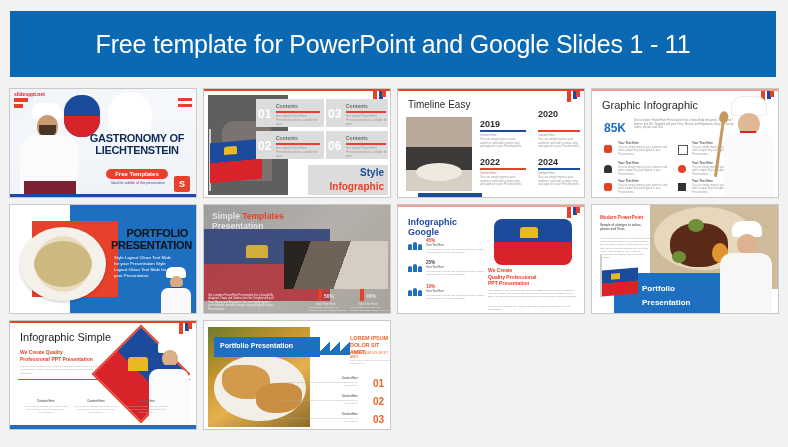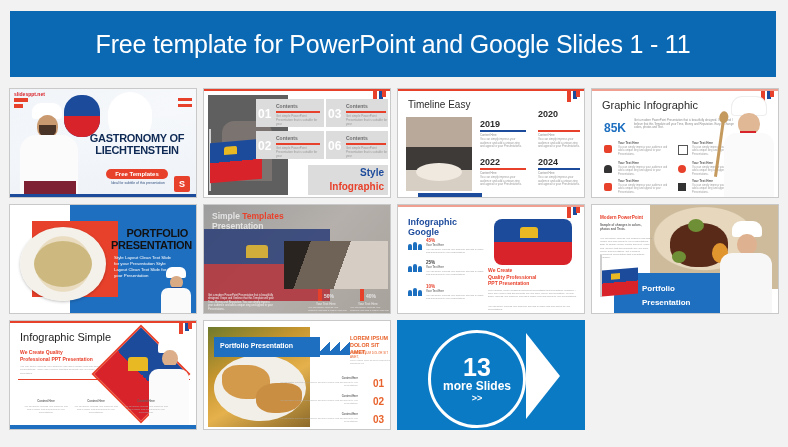--- a/index.html
+++ b/index.html
@@ -622,23 +622,15 @@
         <div class="rb">You can simply impress your audience and add a unique zing and appeal to your Presentations.</div>
         <div class="rn">02</div>
       </div>
       <div class="row r3">
         <div class="rt">Content  Here</div>
         <div class="rb">You can simply impress your audience and add a unique zing and appeal to your Presentations.</div>
         <div class="rn">03</div>
       </div>
     </div>
 
-    <div class="slide s12">
-      <div class="circle">
-        <div class="n">13</div>
-        <div class="m">more Slides</div>
-        <div class="cc">&gt;&gt;</div>
-      </div>
-      <div class="arrow"></div>
-    </div>
 
   </div>
 </div>
 
 </body></html>

